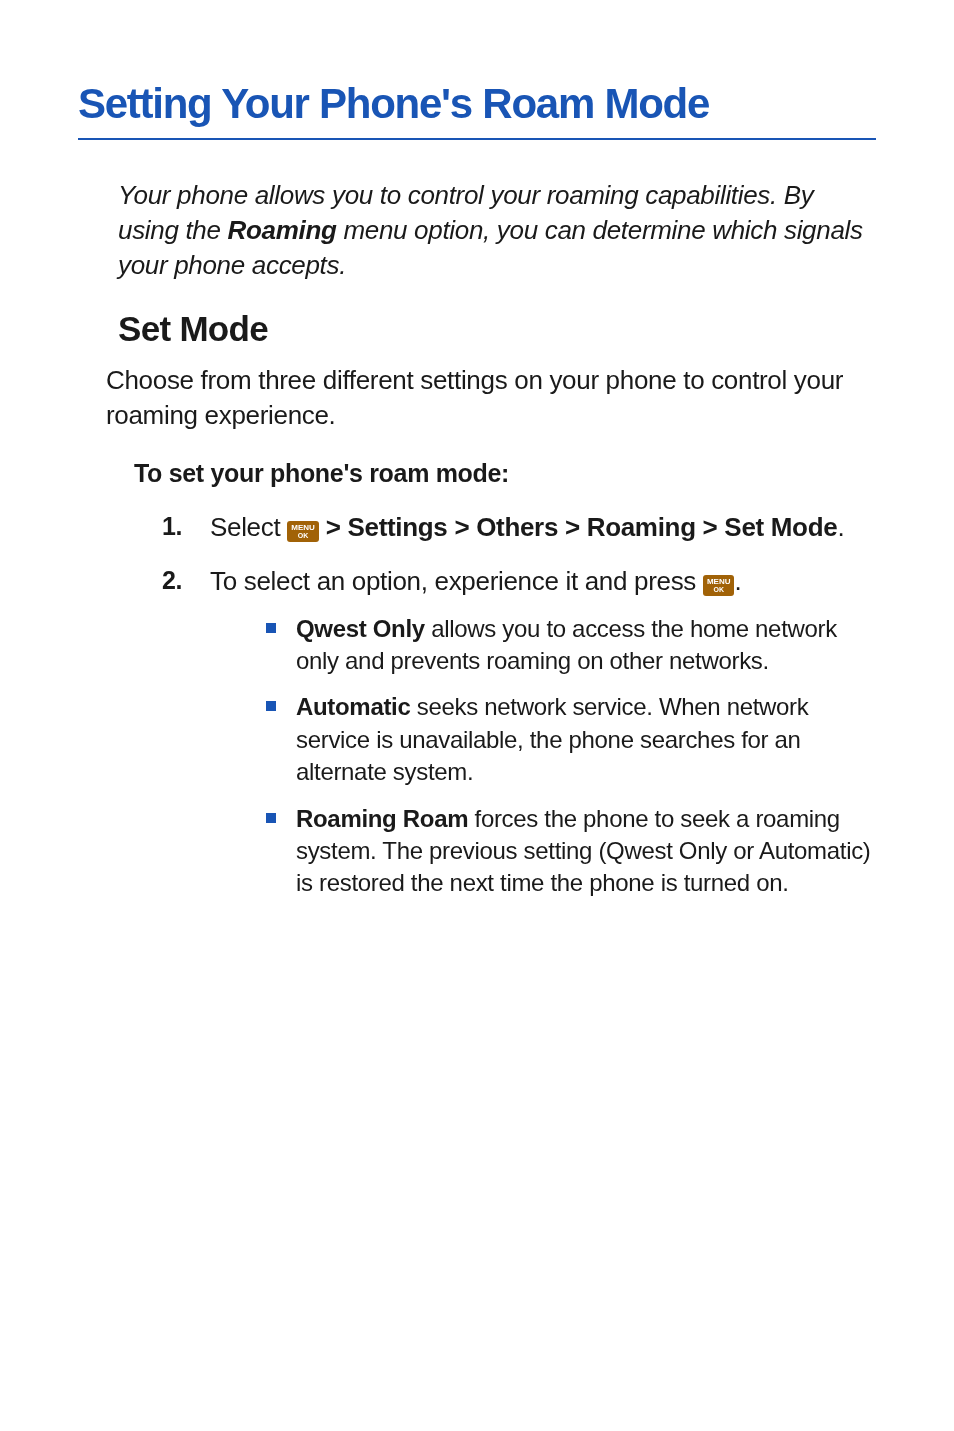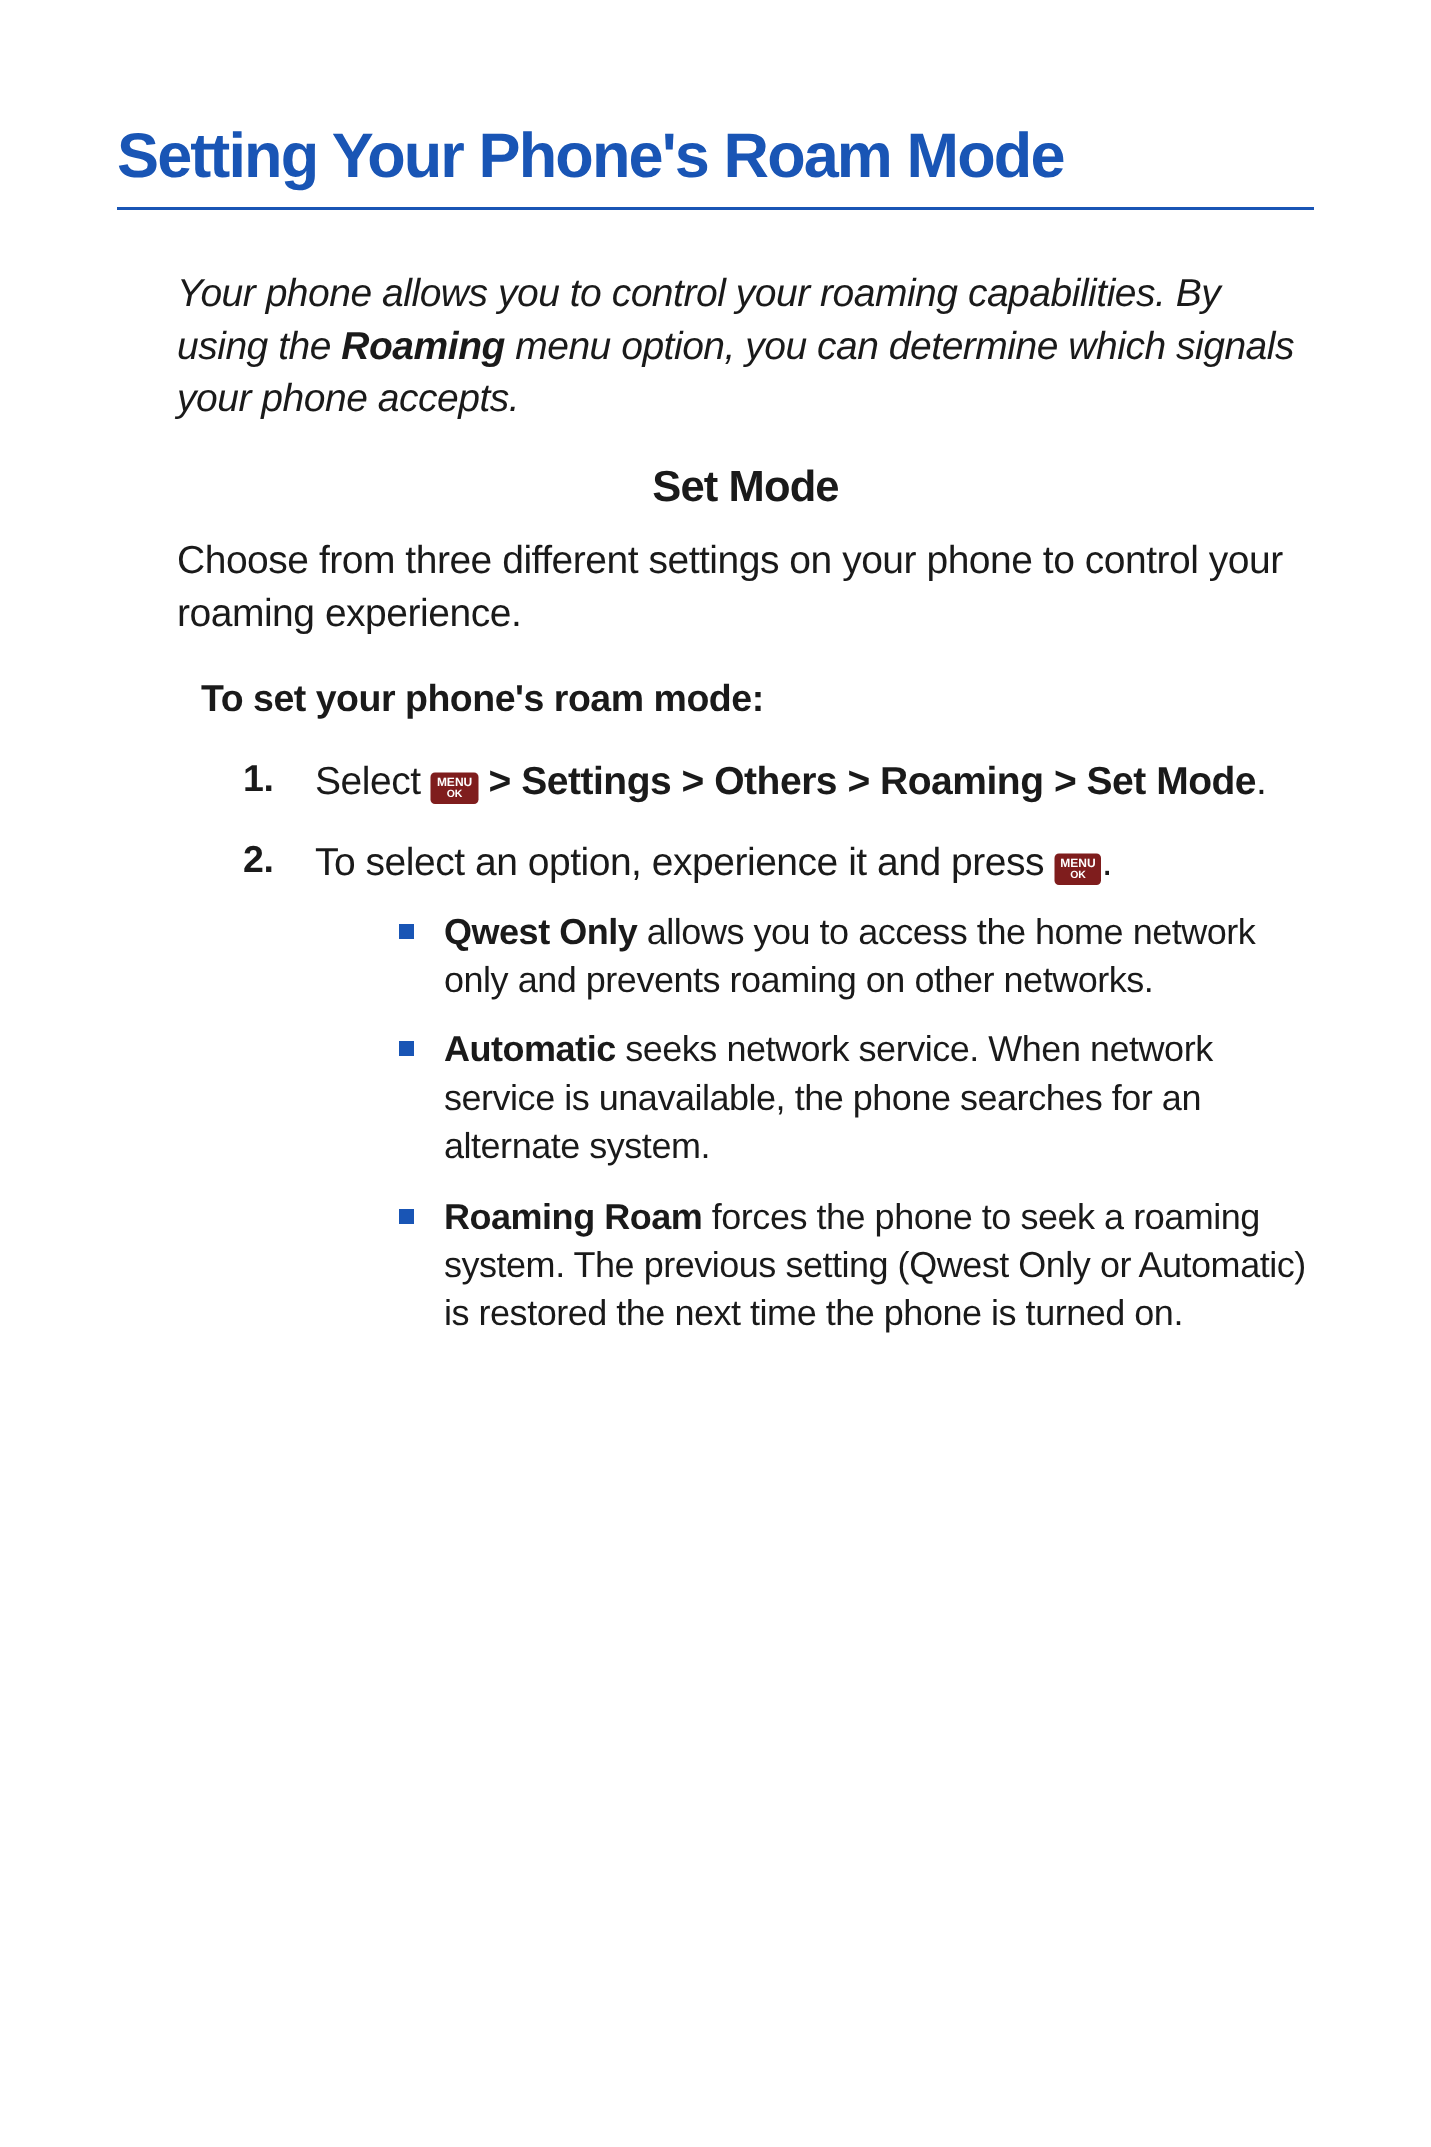--- a/index.html
+++ b/index.html
@@ -32,30 +32,29 @@
     font-size: 26px;
     line-height: 1.35;
     margin: 38px 0 26px 40px;
     font-weight: 300;
     font-style: italic;
   }
   .intro b, .bullets b, .step-bold {
     font-weight: 700;
   }
   h2.subhead {
-    font-size: 29px;
+    font-size: 35px;
     font-weight: 700;
     margin: 24px 0 14px 40px;
     letter-spacing: -0.02em;
-    text-align: center;
   }
   .para {
     font-size: 26px;
     line-height: 1.35;
-    margin: 0 0 26px 40px;
+    margin: 0 0 26px 28px;
     font-weight: 300;
   }
   .instr {
     font-size: 25px;
     font-weight: 700;
     margin: 0 0 22px 56px;
   }
   ol.steps {
     list-style: none;
     margin: 0 0 0 84px;
@@ -93,21 +92,21 @@
     position: absolute;
     left: 0;
     top: 10px;
     width: 10px;
     height: 10px;
     background: #1955b5;
   }
   .menu-icon {
     display: inline-block;
     vertical-align: -2px;
-    background: #7f1d1d;
+    background: #a16207;
     color: #fff;
     font-size: 8px;
     line-height: 8px;
     font-weight: 700;
     text-align: center;
     padding: 3px 4px 3px 4px;
     border-radius: 3px;
     letter-spacing: 0;
     font-family: Arial, sans-serif;
   }

